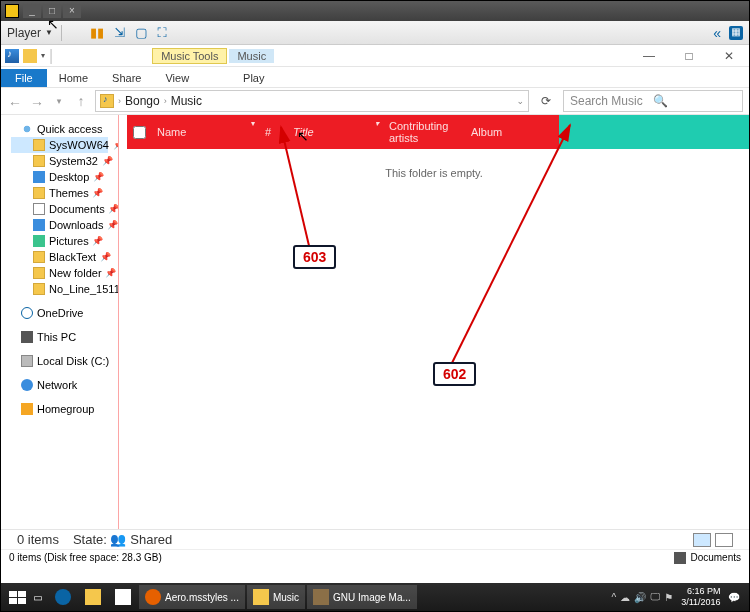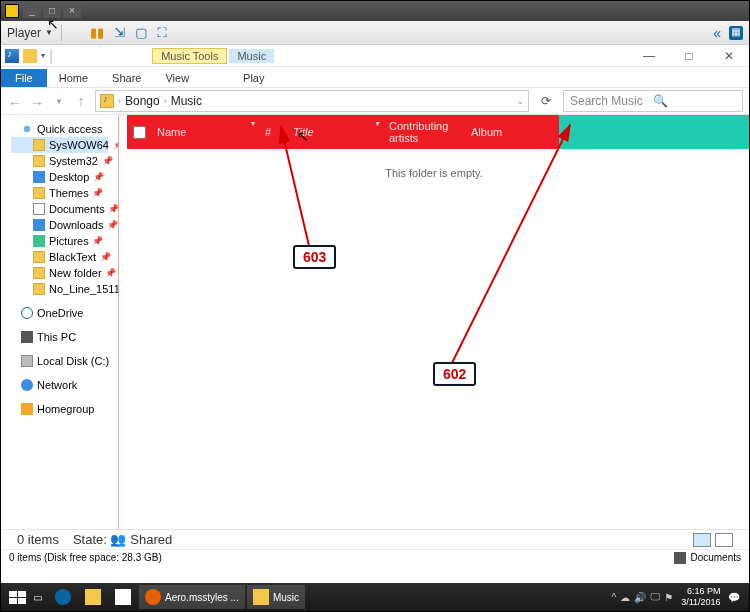--- a/index.html
+++ b/index.html
@@ -316,20 +316,24 @@
         <div class="tb-icon store"></div>
       </div>
     <div class="tb-item active">
         <div class="tb-icon ff"></div>
         <span>Aero.msstyles ...</span>
       </div>
     <div class="tb-item active">
         <div class="tb-icon folder"></div>
         <span>Music</span>
       </div>
+    <div class="tb-item active">
+        <div class="tb-icon gimp"></div>
+        <span>GNU Image Ma...</span>
+      </div>
     <div class="tray">
       <span class="tray-icon">^</span>
       <span class="tray-icon">☁</span>
       <span class="tray-icon">🔊</span>
       <span class="tray-icon">🖵</span>
       <span class="tray-icon">⚑</span>
       <div class="clock">
           <div>6:16 PM</div>
           <div>3/11/2016</div>
         </div>

